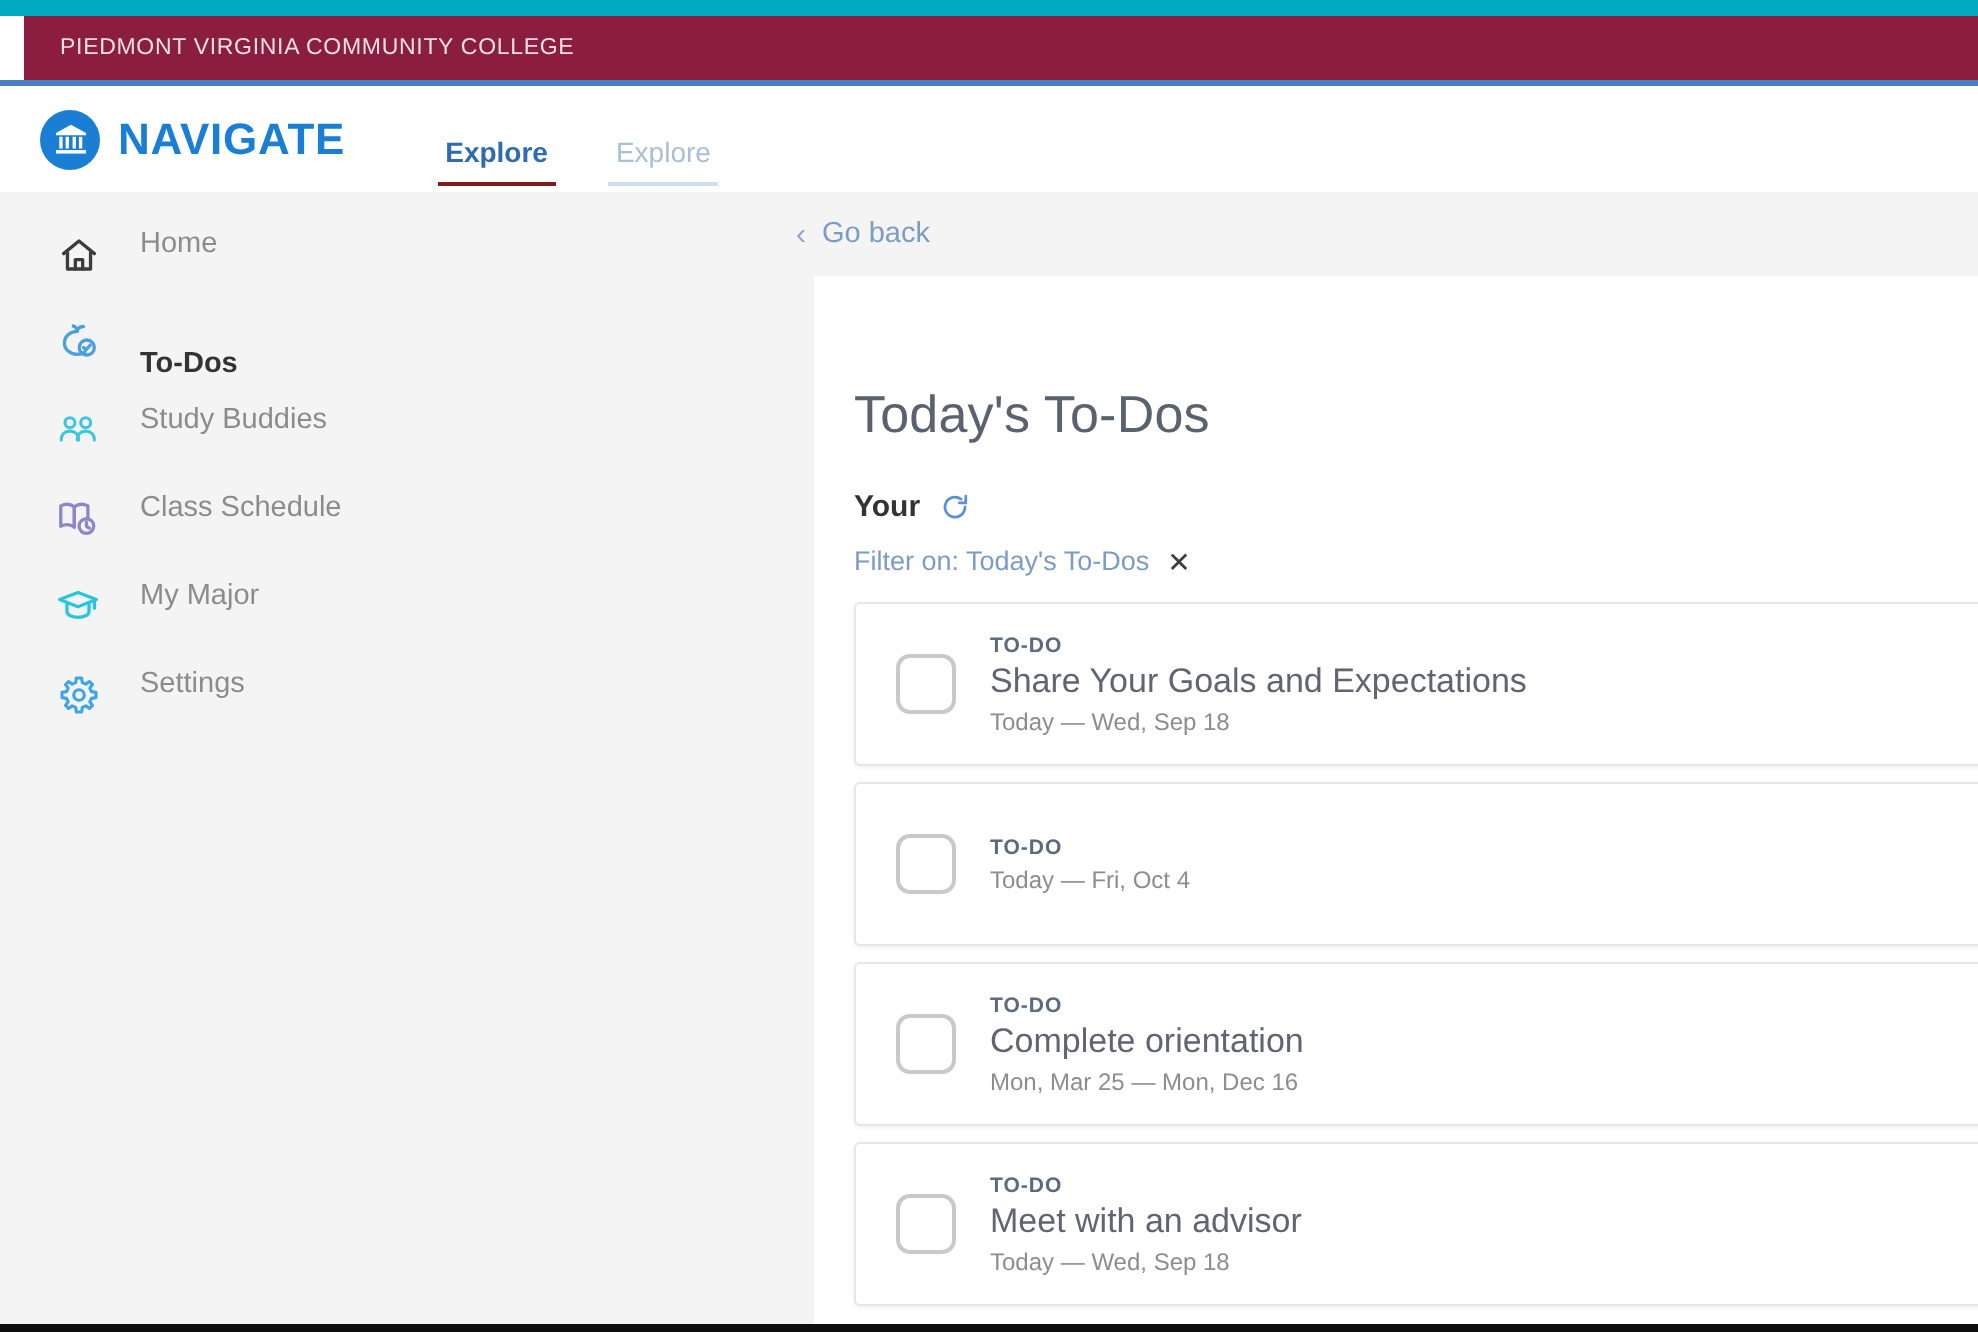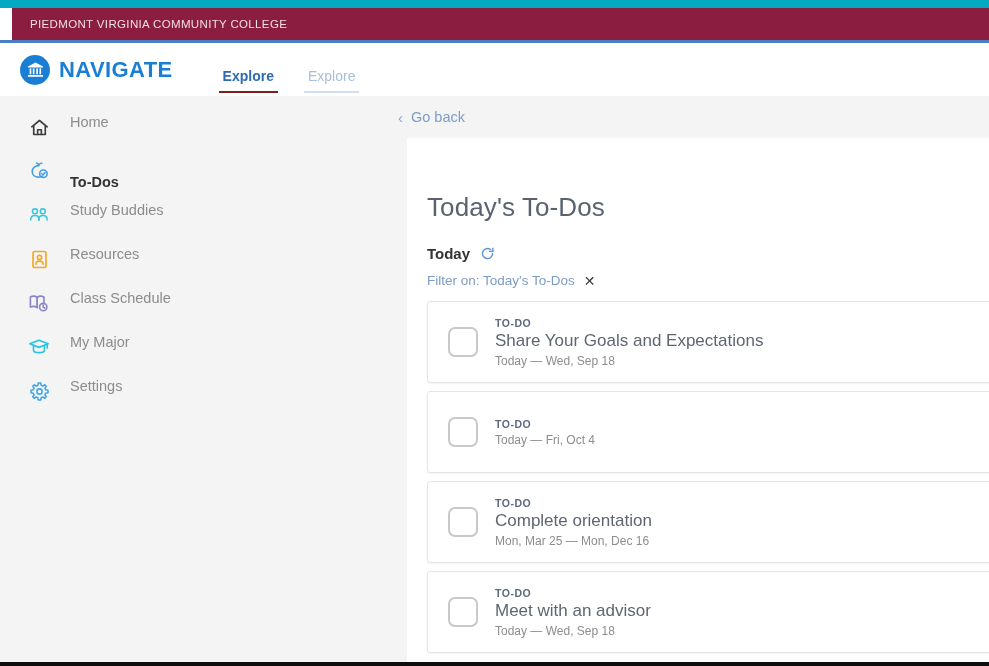--- a/index.html
+++ b/index.html
@@ -253,30 +253,20 @@
           <svg width="22" height="22" viewBox="0 0 24 24" fill="none" stroke="#3ec6dd" stroke-width="1.7" stroke-linecap="round" stroke-linejoin="round">
             <circle cx="7.6" cy="8.0" r="2.7"></circle>
             <path d="M2.9 17.4 C2.9 14.4 4.9 12.6 7.6 12.6 C10.3 12.6 12.3 14.4 12.3 17.4"></path>
             <circle cx="16.2" cy="8.0" r="2.7"></circle>
             <path d="M11.6 17.4 C11.6 14.4 13.5 12.6 16.2 12.6 C18.9 12.6 20.9 14.4 20.9 17.4"></path>
           </svg>
         </span>
         <span class="side-label">Study Buddies</span>
       </div>
 
-      <div class="side-item">
-        <span class="side-icon">
-          <svg width="21" height="21" viewBox="0 0 24 24" fill="none" stroke="#f5a623" stroke-width="1.9" stroke-linecap="round" stroke-linejoin="round">
-            <rect x="4.6" y="2.9" width="14.8" height="18.2" rx="2.1"></rect>
-            <circle cx="12" cy="9.6" r="2.4"></circle>
-            <path d="M7.9 17.4 C7.9 15.1 9.7 13.8 12 13.8 C14.3 13.8 16.1 15.1 16.1 17.4"></path>
-          </svg>
-        </span>
-        <span class="side-label">Resources</span>
-      </div>
 
       <div class="side-item">
         <span class="side-icon">
           <svg width="22" height="22" viewBox="0 0 24 24" fill="none" stroke="#8b87c9" stroke-width="1.8" stroke-linecap="round" stroke-linejoin="round">
             <path d="M2.6 5.4 C5.0 4.2 8.0 4.4 10.0 5.9 V17.0 C8.0 15.5 5.0 15.3 2.6 16.5 Z"></path>
             <path d="M10.0 5.9 C12.0 4.4 15.0 4.2 17.4 5.4 V12.0"></path>
             <path d="M10.0 17.0 V5.9"></path>
             <circle cx="16.6" cy="16.4" r="4.0"></circle>
             <path d="M16.6 14.3 V16.5 L18.2 17.5"></path>
           </svg>
@@ -312,21 +302,21 @@
       <div class="goback">
         <span class="chev">‹</span>
         <span>Go back</span>
       </div>
 
       <div class="panel">
 
         <div class="page-title">Today's To-Dos</div>
 
         <div class="today-row">
-          <span class="today-label">Today</span>
+          <span class="today-label">Your</span>
           <span class="refresh-btn">
             <svg width="15" height="15" viewBox="0 0 24 24" fill="none" stroke="#5b92d6" stroke-width="2.2" stroke-linecap="round">
               <path d="M20.0 12 A8 8 0 1 1 16.8 5.7"></path>
               <path d="M20.6 3.3 V8.6 H15.3"></path>
             </svg>
           </span>
         </div>
 
         <div class="filter-row">
           <span class="filter-text">Filter on: Today's To-Dos</span>

